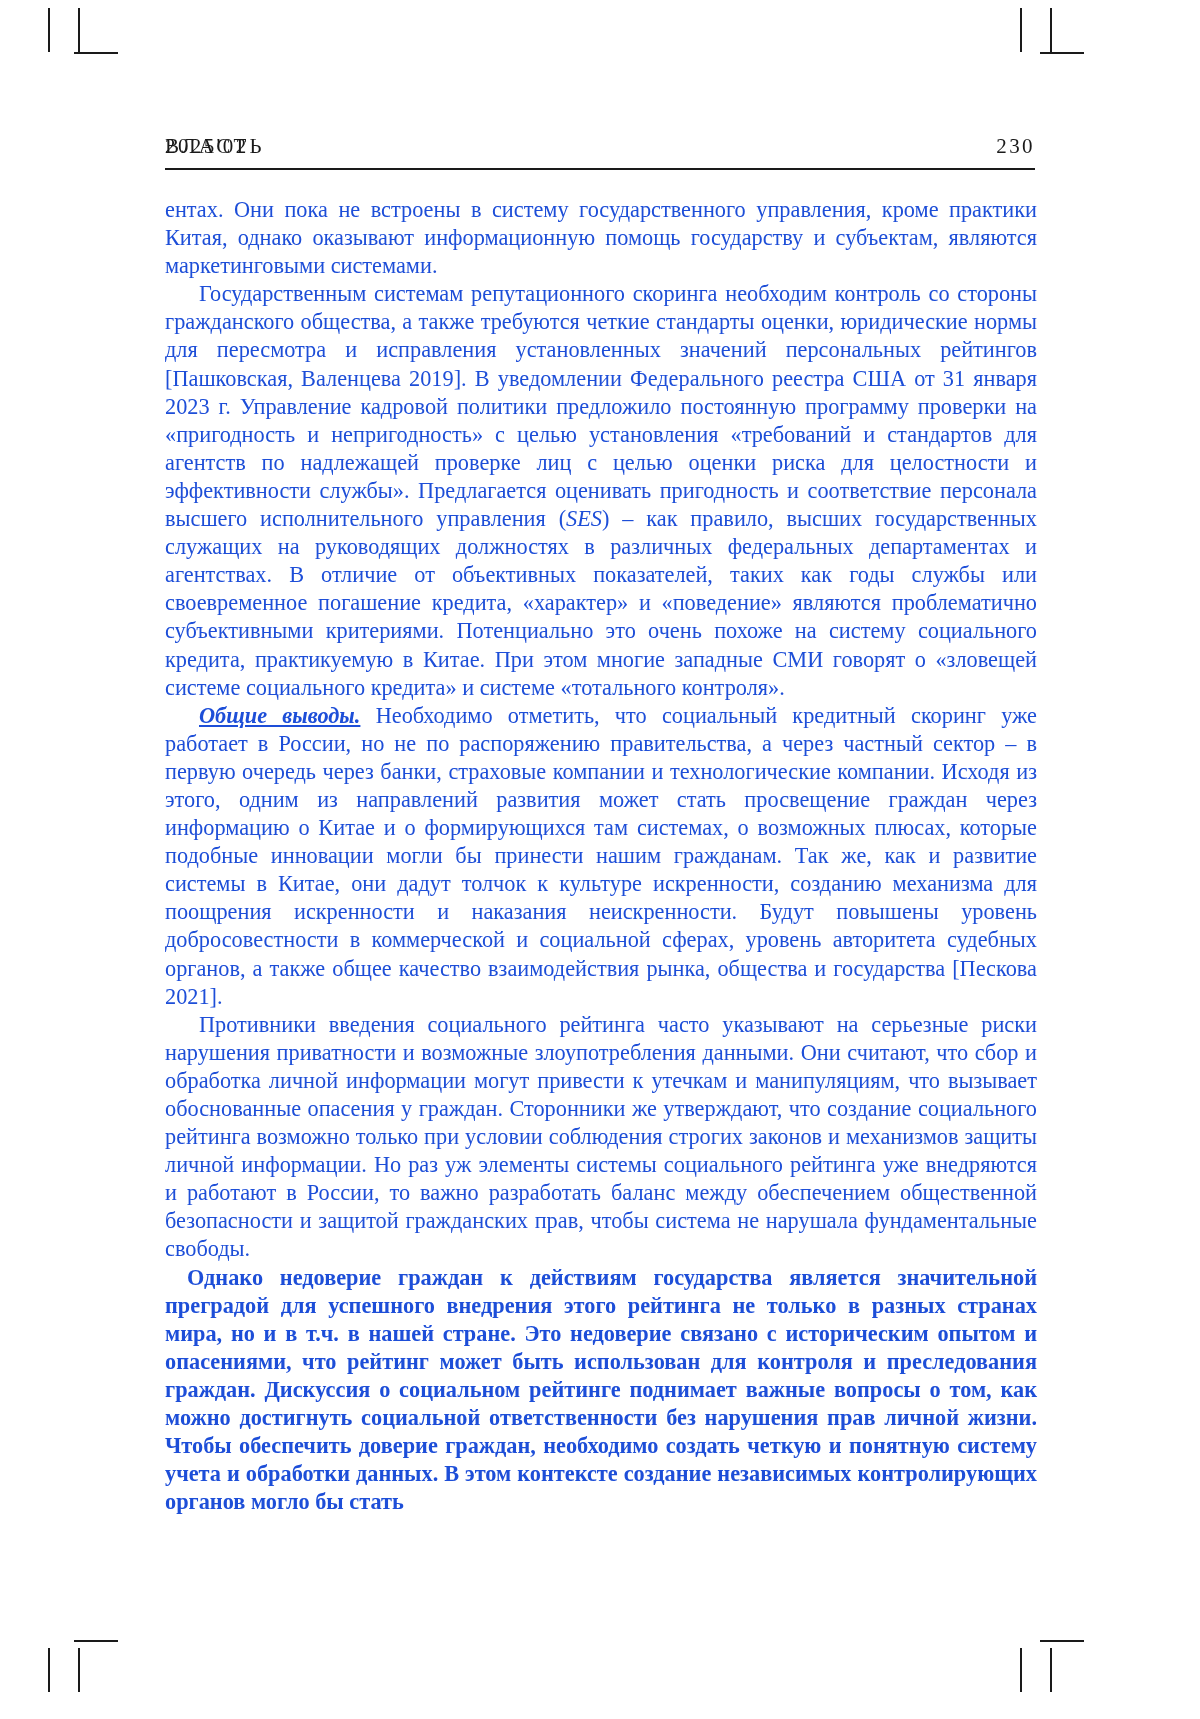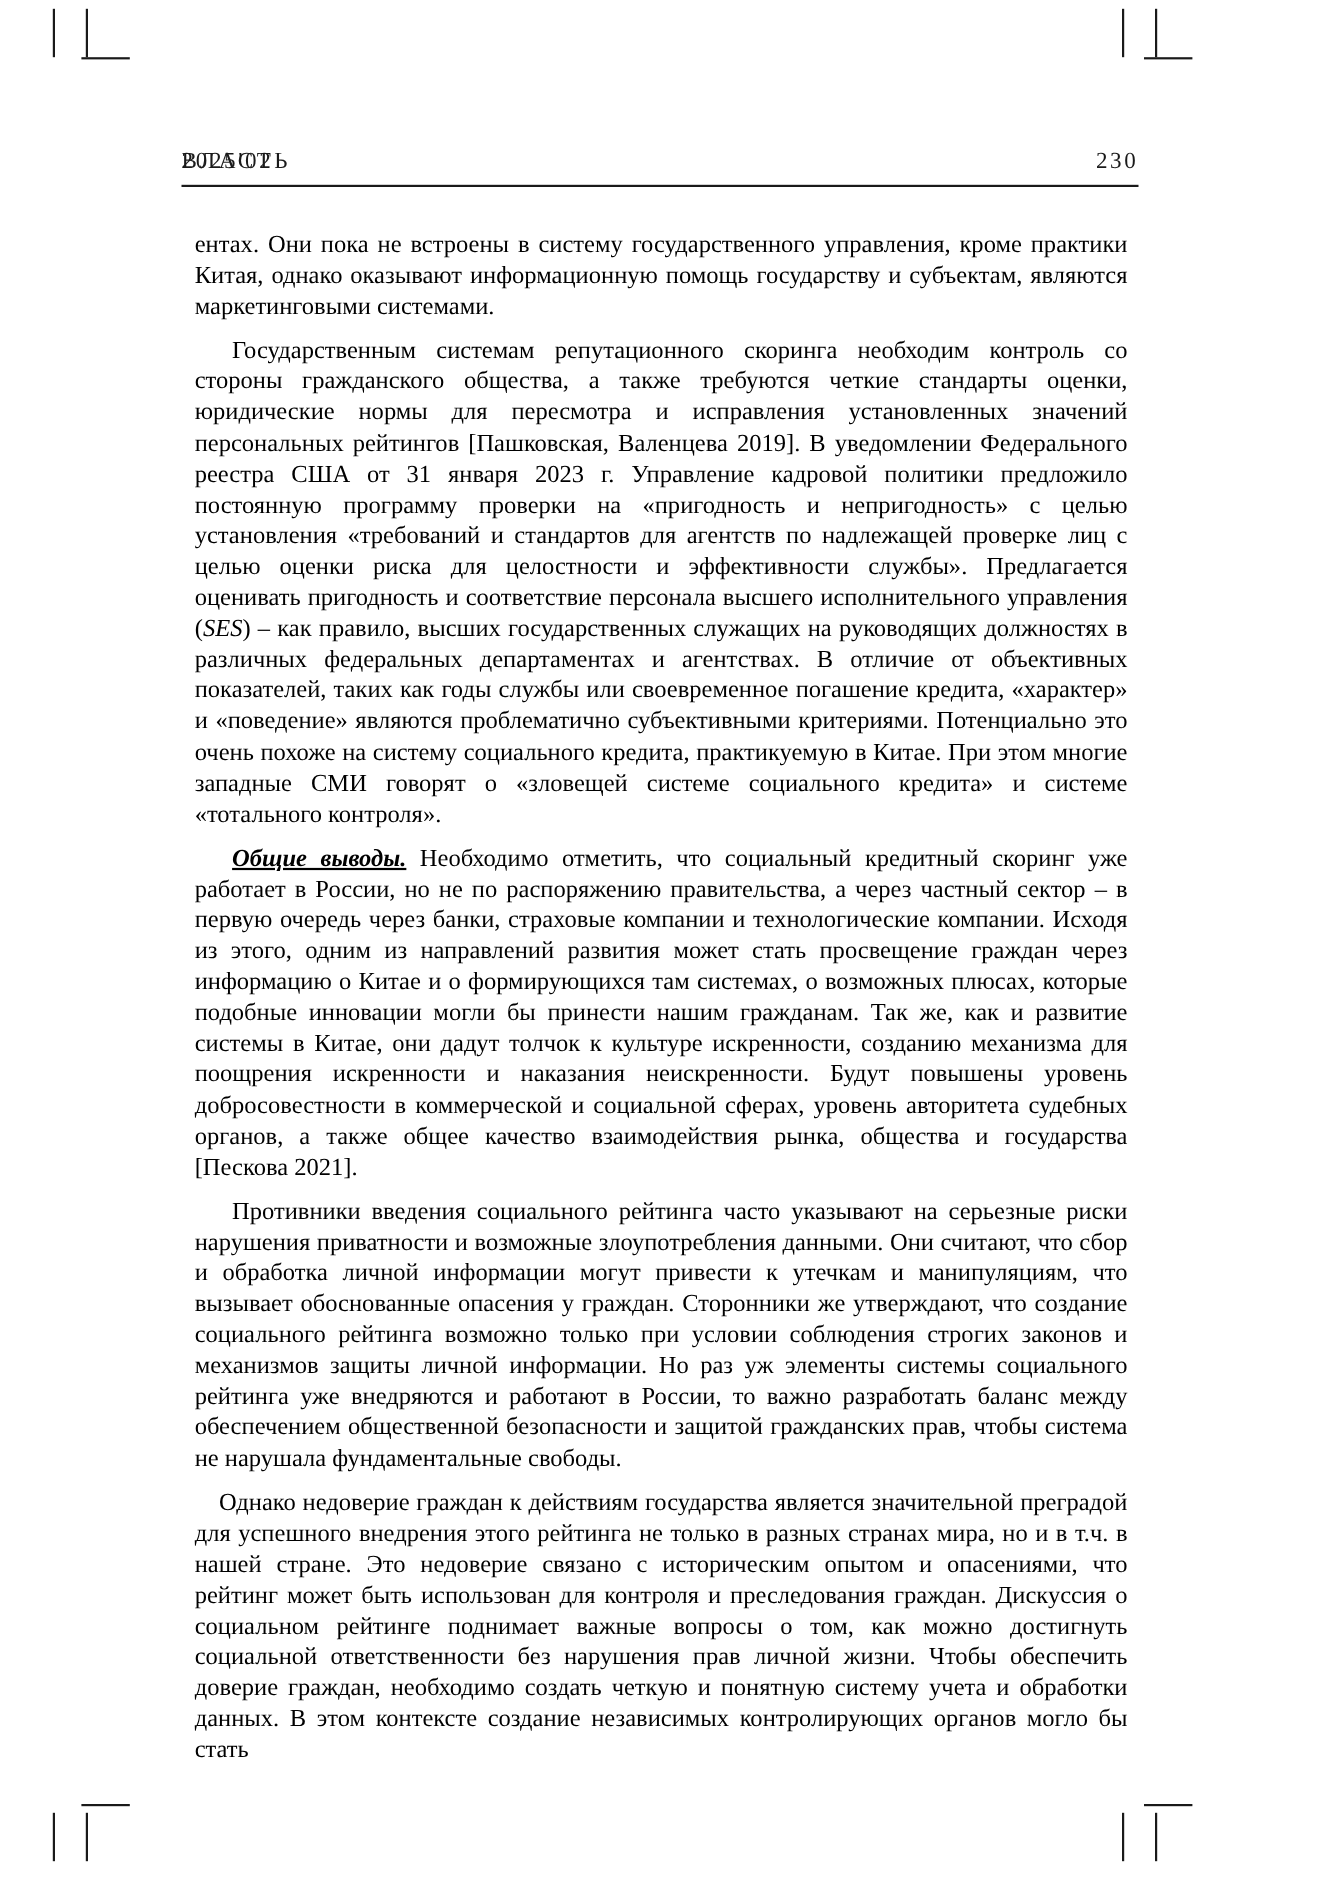--- a/index.html
+++ b/index.html
@@ -76,30 +76,30 @@
   }
 
   
   .column {
     position: absolute;
     left: 165px;
     top: 196px;
     width: 872px;
   }
   p.para {
-    margin: 12px;
+    margin: 0;
     font-size: 22.3px;
     line-height: 28.1px;
     text-align: justify;
     text-justify: inter-word;
     hyphens: manual;
-    color: #000000;
+    color: #1d4ed8;
   }
   p.indent { text-indent: 34px; }
-  p.indent-small { text-indent: 22px; }
+  p.indent-small { text-indent: 22px; font-weight: bold; }
   p.noindent { text-indent: 0; }
   .lead {
     font-weight: bold;
     font-style: italic;
     text-decoration: underline;
   }
   .ital { font-style: italic; }
 </style>
 </head>
 <body>

